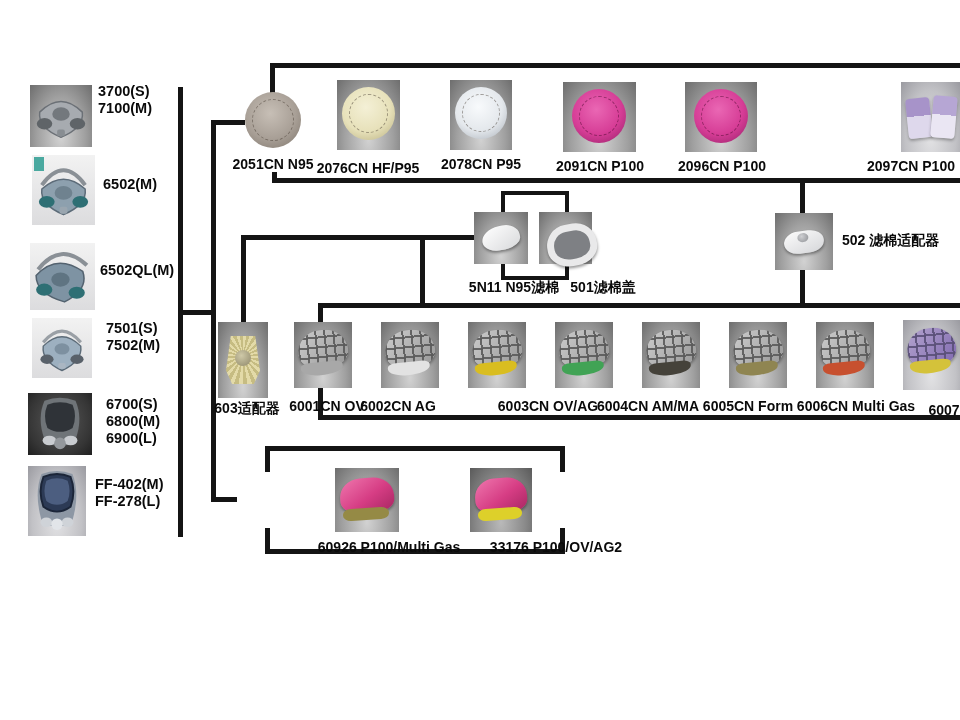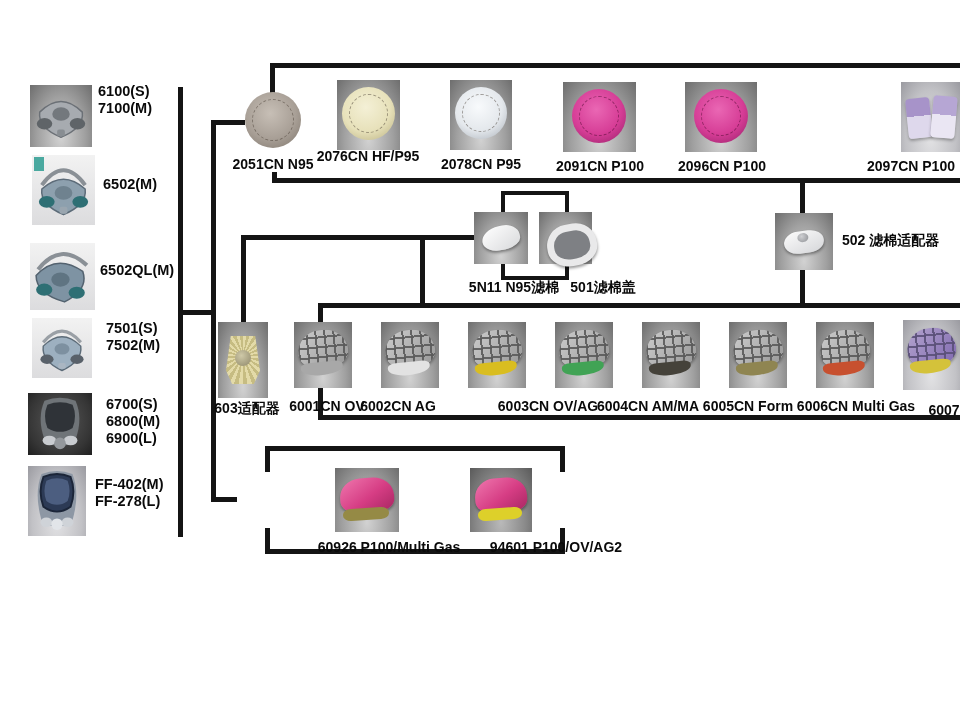--- a/index.html
+++ b/index.html
@@ -87,21 +87,21 @@
   <div class="photo" style="left:30px;top:85px;width:62px;height:62px;">
     <svg width="62" height="62" viewBox="0 0 64 64">
       <path d="M10 28 Q32 6 54 28 Q56 44 32 54 Q8 44 10 28Z" fill="#a7abb0" stroke="#6b7076" stroke-width="1.5"></path>
       <ellipse cx="15" cy="40" rx="8" ry="6" fill="#5f6468"></ellipse>
         <ellipse cx="49" cy="40" rx="8" ry="6" fill="#5f6468"></ellipse>
       <ellipse cx="32" cy="30" rx="9" ry="7" fill="#73787d"></ellipse>
         <rect x="28" y="46" width="8" height="7" rx="2" fill="#888d92"></rect>
     </svg>
   </div>
   <div class="lbl big" style="left:98px;top:83px;">
-    <div>6100(S)</div>
+    <div>3700(S)</div>
       <div>7100(M)</div>
   </div>
 
   <div class="photo whitebg" style="left:32px;top:155px;width:63px;height:70px;">
     <div style="position:absolute;left:2px;top:2px;width:10px;height:14px;background:#4aa9a0;"></div>
     <svg width="63" height="70" viewBox="0 0 64 70">
       <path d="M10 30 Q32 0 54 30" stroke="#8a9096" stroke-width="4" fill="none"></path>
       <path d="M10 34 Q32 14 54 34 Q56 50 32 60 Q8 50 10 34Z" fill="#8da0ae" stroke="#5c6b78" stroke-width="1.5"></path>
       <ellipse cx="15" cy="47" rx="8" ry="6" fill="#2e6f74"></ellipse>
         <ellipse cx="49" cy="47" rx="8" ry="6" fill="#2e6f74"></ellipse>
@@ -170,21 +170,21 @@
     <div>FF-402(M)</div>
       <div>FF-278(L)</div>
   </div>
 
   <div class="disc grey" style="left:245px;top:92px;width:56px;height:56px;"></div>
   <div class="lbl c" style="left:273px;top:156px;">2051CN N95</div>
 
   <div class="photo" style="left:337px;top:80px;width:63px;height:70px;">
     <div class="disc cream" style="left:5px;top:7px;width:53px;height:53px;"></div>
   </div>
-  <div class="lbl c" style="left:368px;top:148px;">2076CN HF/P95</div>
+  <div class="lbl c" style="left:368px;top:160px;">2076CN HF/P95</div>
 
   <div class="photo" style="left:450px;top:80px;width:62px;height:70px;">
     <div class="disc white" style="left:5px;top:7px;width:52px;height:52px;"></div>
   </div>
   <div class="lbl c" style="left:481px;top:156px;">2078CN P95</div>
 
   <div class="photo" style="left:563px;top:82px;width:73px;height:70px;">
     <div class="disc magenta" style="left:9px;top:7px;width:54px;height:54px;"></div>
   </div>
   <div class="lbl c" style="left:600px;top:158px;">2091CN P100</div>
@@ -262,15 +262,15 @@
 
   <div class="photo" style="left:335px;top:468px;width:64px;height:64px;">
     <div class="comboTop"></div>
       <div class="comboBand" style="background:#958a45;"></div>
   </div>
   <div class="photo" style="left:470px;top:468px;width:62px;height:64px;background:radial-gradient(ellipse at 50% 85%,#b9b9b9 0%,#8a8a8a 55%,#5a5a5a 100%);">
     <div class="comboTop"></div>
       <div class="comboBand" style="background:#ddd02a;"></div>
   </div>
   <div class="lbl c" style="left:389px;top:539px;">60926 P100/Multi Gas</div>
-  <div class="lbl c" style="left:556px;top:539px;">94601 P100/OV/AG2</div>
+  <div class="lbl c" style="left:556px;top:539px;">33176 P100/OV/AG2</div>
 
 </div>
 
 </body></html>

